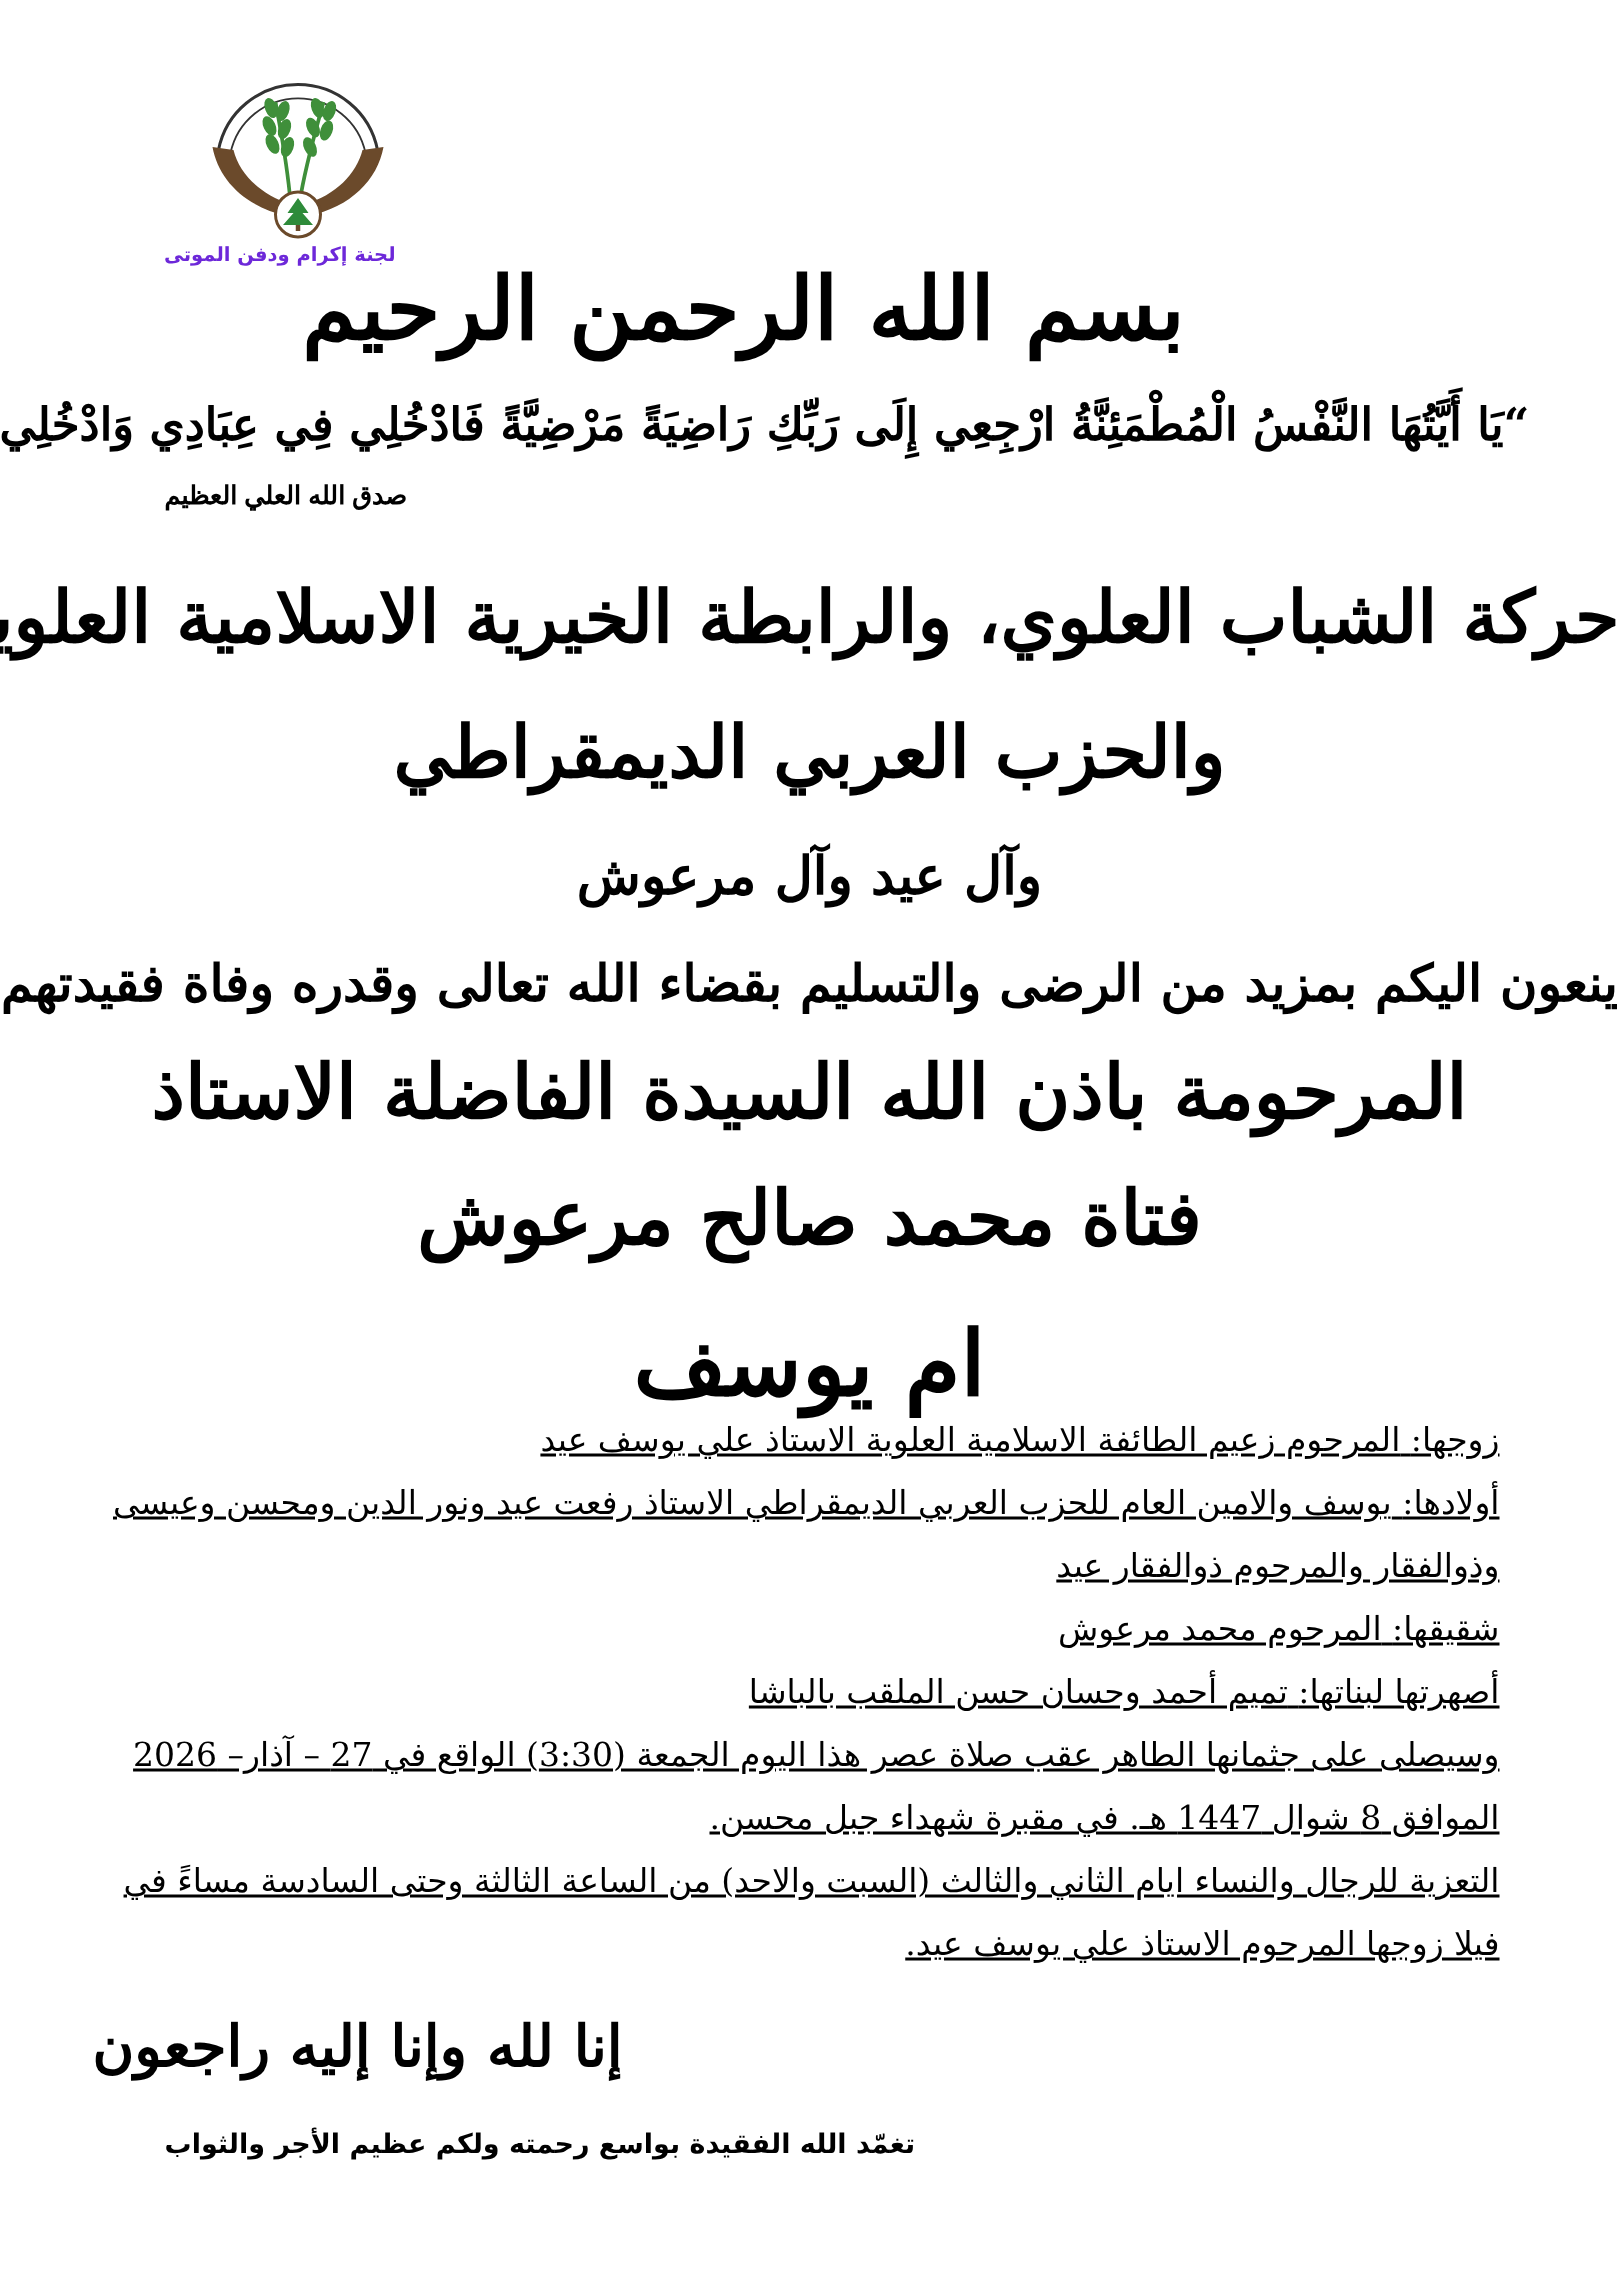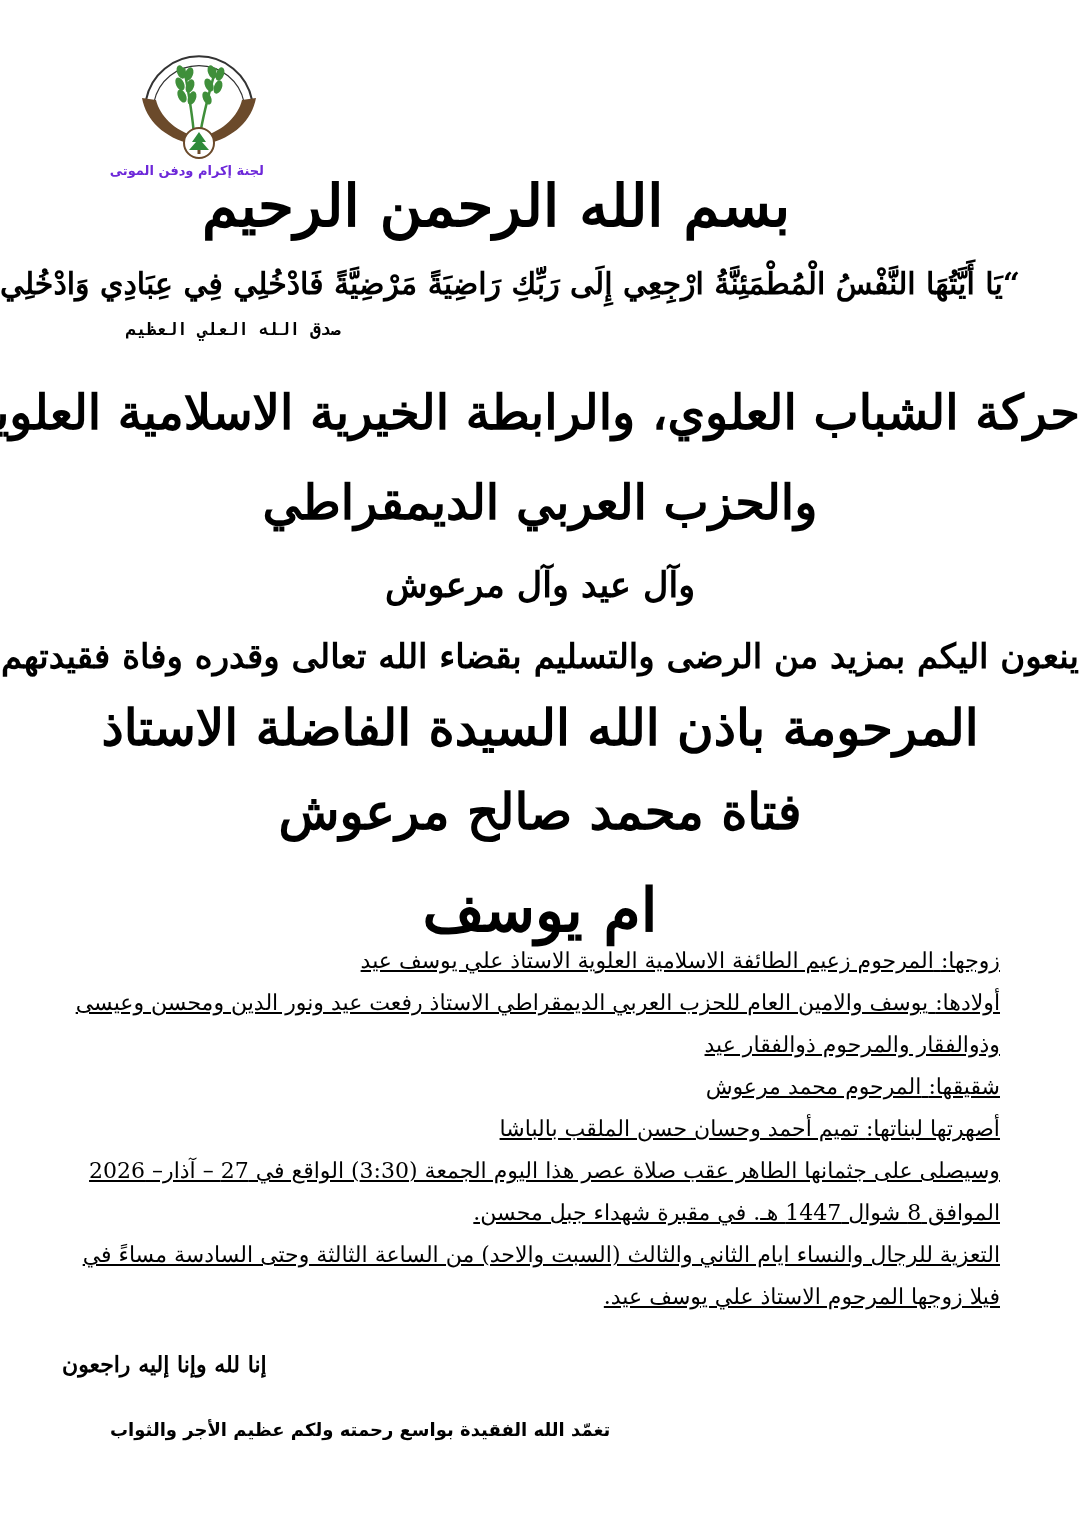--- a/index.html
+++ b/index.html
@@ -92,26 +92,25 @@
       font-family: "DejaVu Serif", serif;
       font-weight: bold;
       font-size: 30px;
       line-height: 44px;
       white-space: nowrap;
     }
     .verse-attrib {
       position: absolute;
       top: 318px;
       left: 110px;
-      font-family: Liberation Mono, monospace;
+      font-family: Liberation Sans, sans-serif;
       font-weight: bold;
       font-size: 17px;
       line-height: 26px;
       white-space: nowrap;
-      margin-left: 16px;
     }
     
     .center-line {
       position: absolute;
       left: 0;
       width: 1080px;
       text-align: center;
       font-family: "DejaVu Serif", serif;
       font-weight: bold;
       white-space: nowrap;
@@ -141,21 +140,21 @@
     }
     .details .label {
       font-weight: normal;
     }
     .closing {
       position: absolute;
       top: 1340px;
       left: 62px;
       font-family: "DejaVu Serif", serif;
       font-weight: bold;
-      font-size: 22px;
+      font-size: 38px;
       line-height: 48px;
       white-space: nowrap;
     }
     .prayer {
       position: absolute;
       top: 1415px;
       left: 110px;
       font-family: "DejaVu Sans", sans-serif;
       font-size: 18px;
       font-weight: bold;

